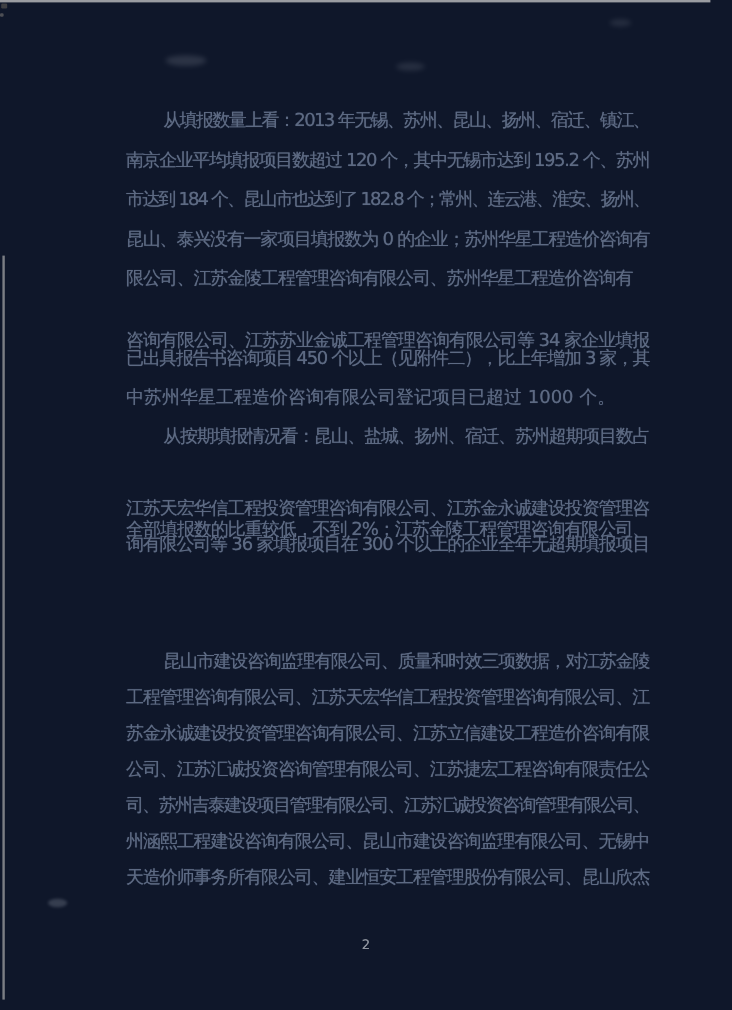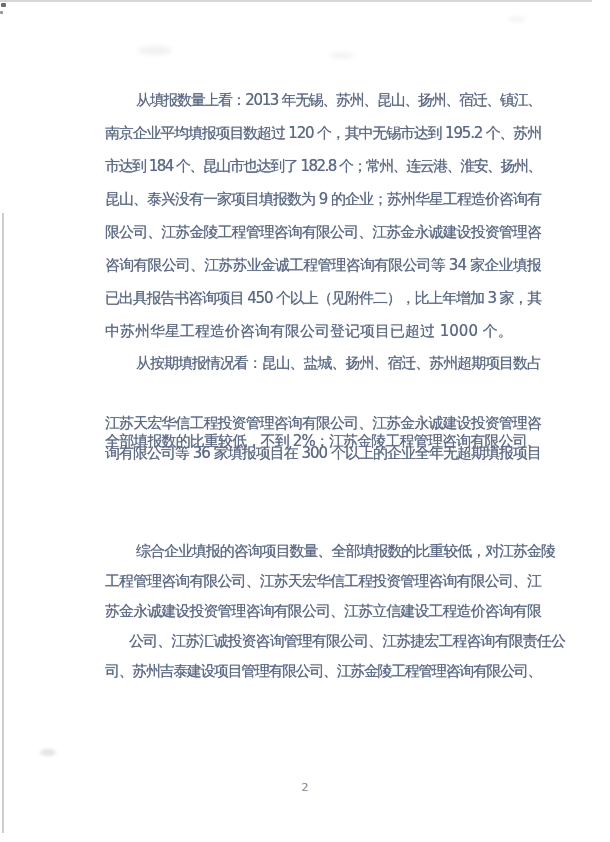--- a/index.html
+++ b/index.html
@@ -4,21 +4,21 @@
 <style>
   html, body {
     margin: 0;
     padding: 0;
     background: #e9e9e9;
   }
   .page {
     position: relative;
     width: 610px;
     height: 842px;
-    background: #ffffff;
+    background: #0f172a;
     overflow: hidden;
     font-family: "DejaVu Sans", "Liberation Sans", sans-serif;
   }
   
   .edge-top {
     position: absolute; left: 0; top: 0;
     width: 592px; height: 2px;
     background: #c9c9c9; opacity: .75;
   }
   .edge-left {
@@ -79,39 +79,41 @@
   <div class="smudge-b"></div>
   <div class="smudge-c"></div>
   <div class="smudge-d"></div>
 
   <div class="textbody">
 
     <div class="para para-1">
       <div class="line indent fit"><span style="letter-spacing: -1.34229px;">从填报数量上看：2013 年无锡、苏州、昆山、扬州、宿迁、镇江、</span></div>
       <div class="line fit"><span style="letter-spacing: -1.17516px;">南京企业平均填报项目数超过 120 个，其中无锡市达到 195.2 个、苏州</span></div>
       <div class="line fit"><span style="letter-spacing: -1.52965px;">市达到 184 个、昆山市也达到了 182.8 个；常州、连云港、淮安、扬州、</span></div>
-      <div class="line fit"><span style="letter-spacing: -1.00284px;">昆山、泰兴没有一家项目填报数为 9 的企业；苏州华星工程造价咨询有</span></div>
-      <div class="line fit"><span style="letter-spacing: -0.935484px;">限公司、江苏金陵工程管理咨询有限公司、江苏金永诚建设投资管理咨</span></div>
-      <div class="line fit"><span style="letter-spacing: -0.837121px;">咨询有限公司、江苏苏业金诚工程管理咨询有限公司等 34 家企业填报</span></div>
+      <div class="line fit"><span style="letter-spacing: -1.00284px;">昆山、泰兴没有一家项目填报数为 0 的企业；苏州华星工程造价咨询有</span></div>
+      <div class="line fit"><span style="letter-spacing: -0.935484px;">限公司、江苏金陵工程管理咨询有限公司、苏州华星工程造价咨询有</span></div>
+      <div class="line fit"><span style="letter-spacing: -0.837121px; margin-top: 18px;">咨询有限公司、江苏苏业金诚工程管理咨询有限公司等 34 家企业填报</span></div>
       <div class="line fit"><span style="letter-spacing: -1.14583px;">已出具报告书咨询项目 450 个以上（见附件二），比上年增加 3 家，其</span></div>
       <div class="line last"><span>中苏州华星工程造价咨询有限公司登记项目已超过 1000 个。</span></div>
     </div>
 
     <div class="para para-2">
       <div class="line indent fit"><span style="letter-spacing: -1.03448px;">从按期填报情况看：昆山、盐城、扬州、宿迁、苏州超期项目数占</span></div>
       <div class="line fit"><span style="letter-spacing: -0.861816px; margin-top: 48px;">全部填报数的比重较低，不到 2%；江苏金陵工程管理咨询有限公司、</span></div>
       <div class="line fit"><span style="letter-spacing: -0.935484px;">江苏天宏华信工程投资管理咨询有限公司、江苏金永诚建设投资管理咨</span></div>
       <div class="line fit"><span style="letter-spacing: -0.994358px;">询有限公司等 36 家填报项目在 300 个以上的企业全年无超期填报项目</span></div>
     </div>
 
     <div class="para para-3">
-      <div class="line indent fit"><span style="letter-spacing: -1.03448px;">综合企业填报的咨询项目数量、全部填报数的比重较低，对江苏金陵</span></div>
+      <div class="line indent fit"><span style="letter-spacing: -1.03448px;">昆山市建设咨询监理有限公司、质量和时效三项数据，对江苏金陵</span></div>
       <div class="line fit"><span style="letter-spacing: -0.935484px;">工程管理咨询有限公司、江苏天宏华信工程投资管理咨询有限公司、江</span></div>
       <div class="line fit"><span style="letter-spacing: -0.935484px;">苏金永诚建设投资管理咨询有限公司、江苏立信建设工程造价咨询有限</span></div>
-      <div class="line fit"><span style="letter-spacing: -0.935484px; margin-left: 24px;">公司、江苏汇诚投资咨询管理有限公司、江苏捷宏工程咨询有限责任公</span></div>
-      <div class="line fit"><span style="letter-spacing: -1.375px;">司、苏州吉泰建设项目管理有限公司、江苏金陵工程管理咨询有限公司、</span></div>
+      <div class="line fit"><span style="letter-spacing: -0.935484px;">公司、江苏汇诚投资咨询管理有限公司、江苏捷宏工程咨询有限责任公</span></div>
+      <div class="line fit"><span style="letter-spacing: -1.375px;">司、苏州吉泰建设项目管理有限公司、江苏汇诚投资咨询管理有限公司、</span></div>
+      <div class="line fit"><span style="letter-spacing: -0.935484px;">州涵熙工程建设咨询有限公司、昆山市建设咨询监理有限公司、无锡中</span></div>
+      <div class="line fit"><span style="letter-spacing: -0.935484px;">天造价师事务所有限公司、建业恒安工程管理股份有限公司、昆山欣杰</span></div>
     </div>
 
   </div>
 
   <div class="page-number">2</div>
 
 </div>
 
 </body></html>

